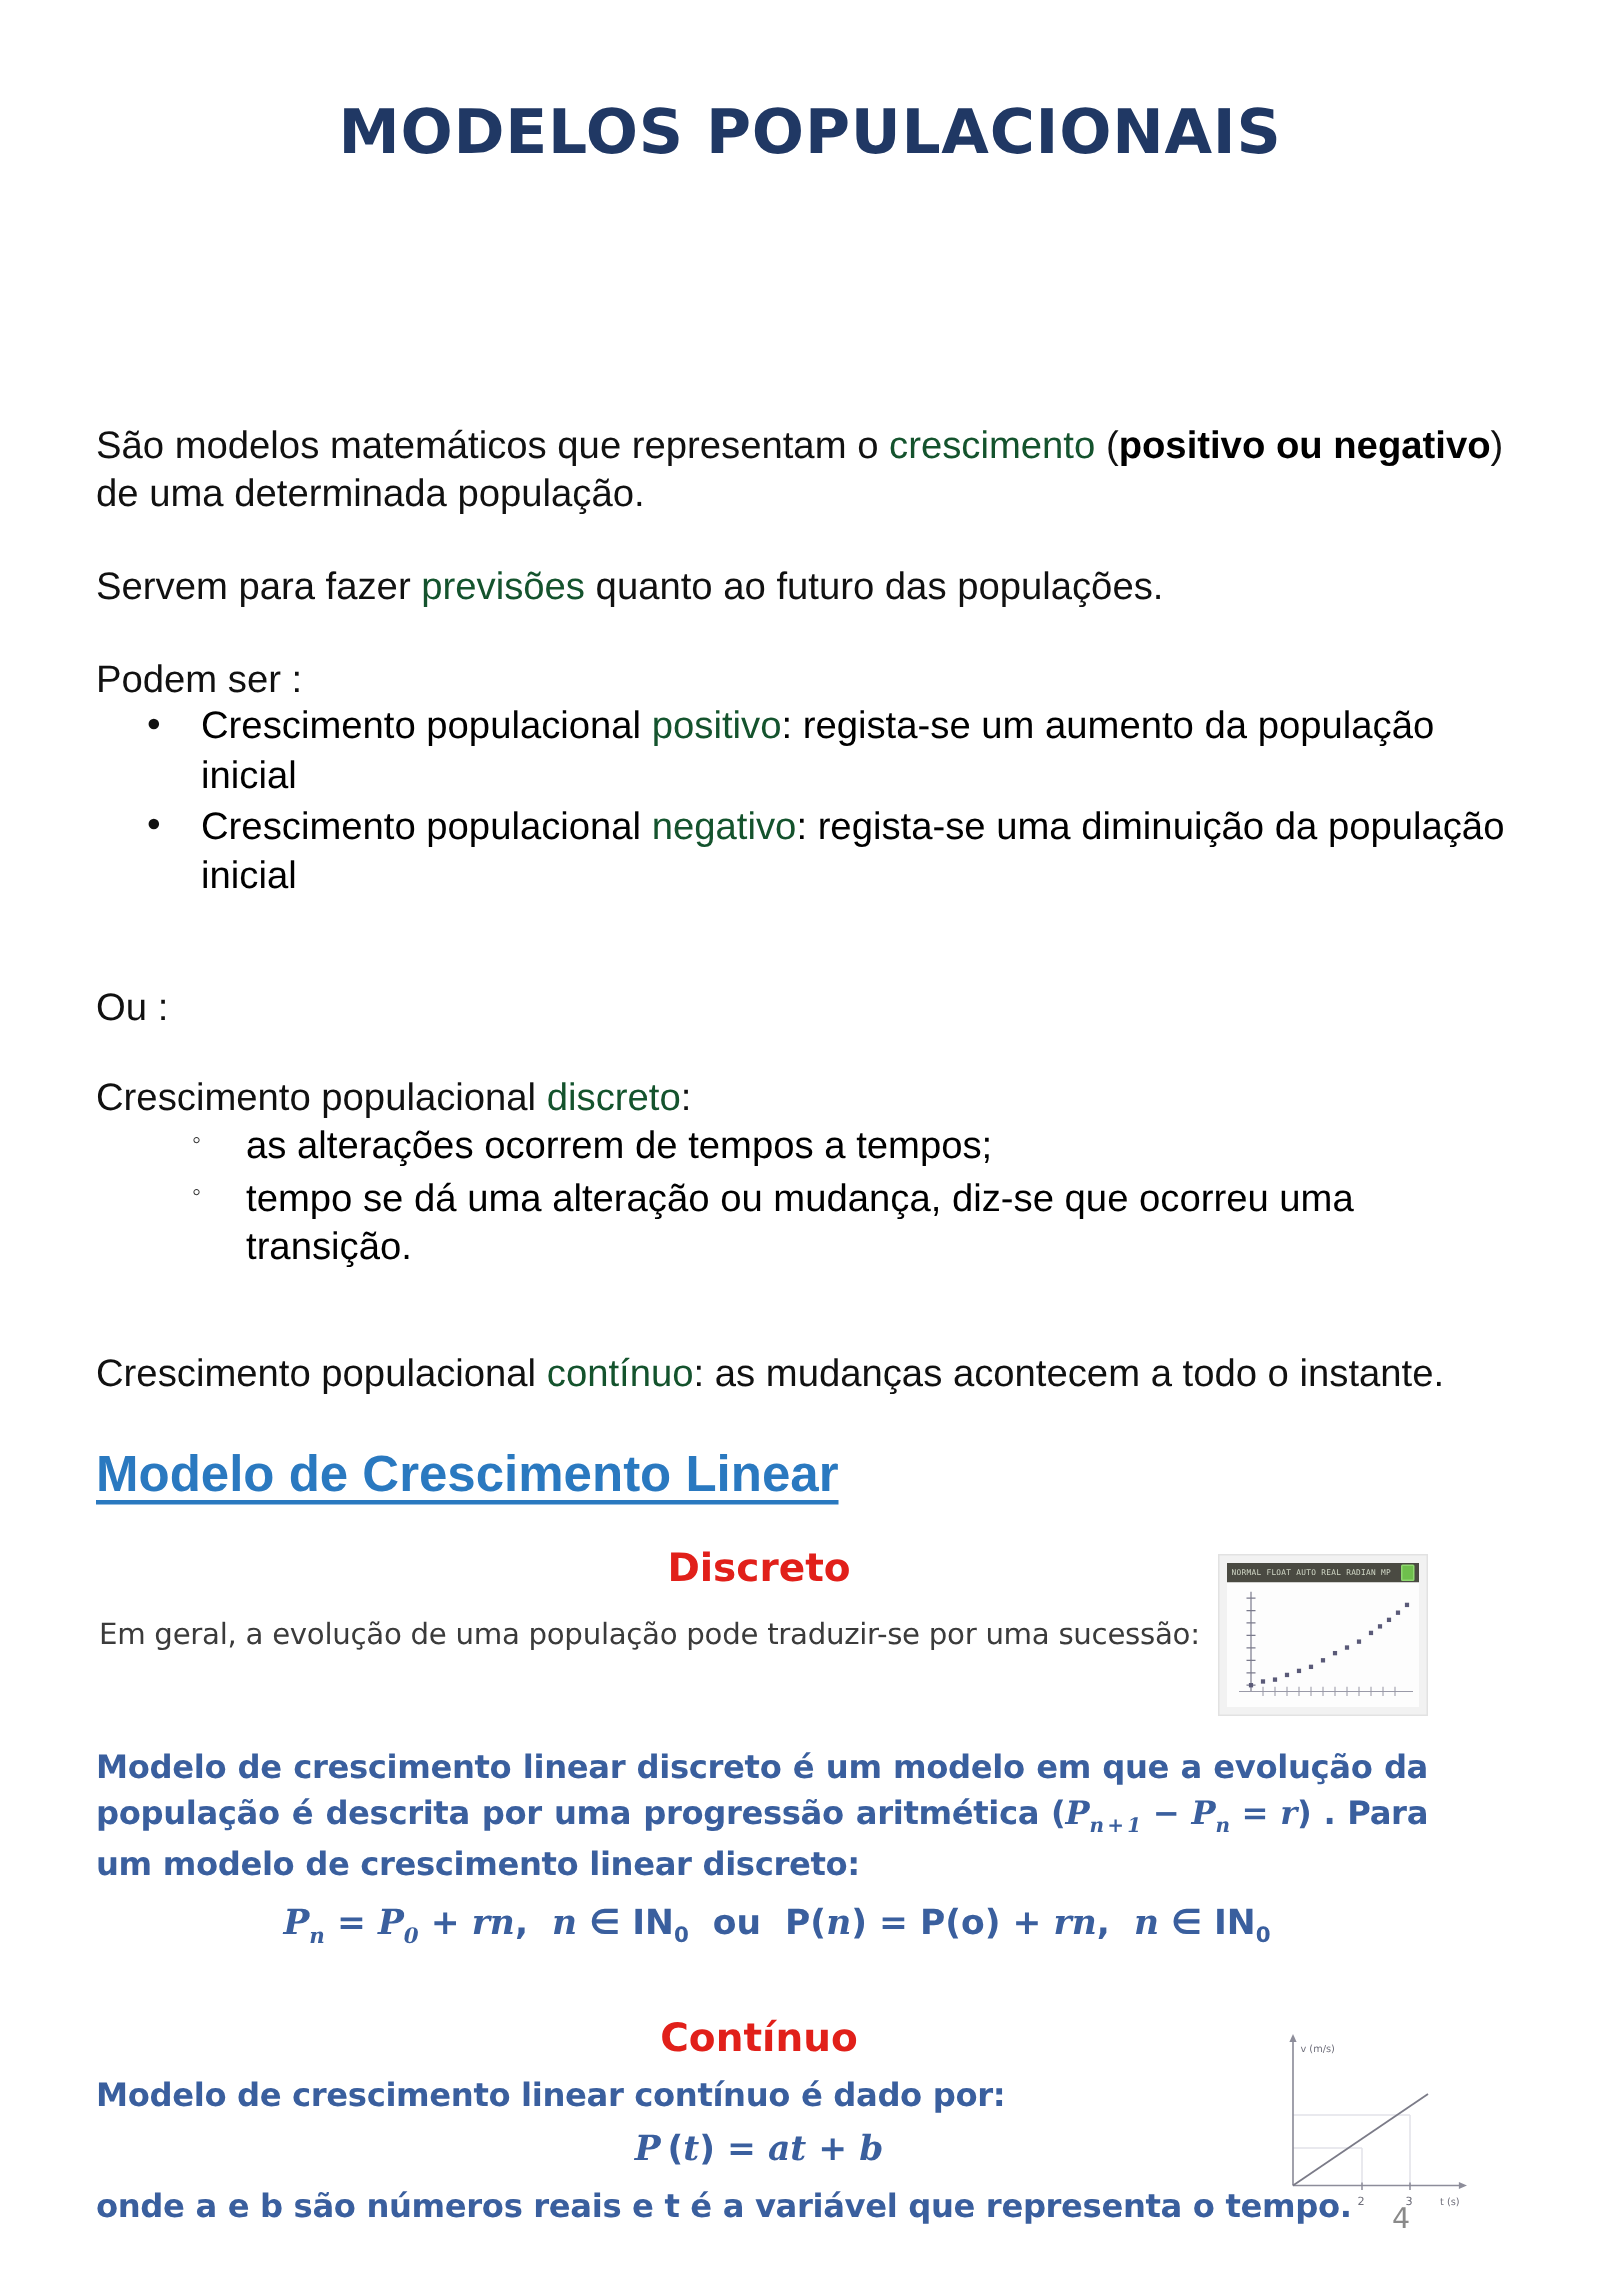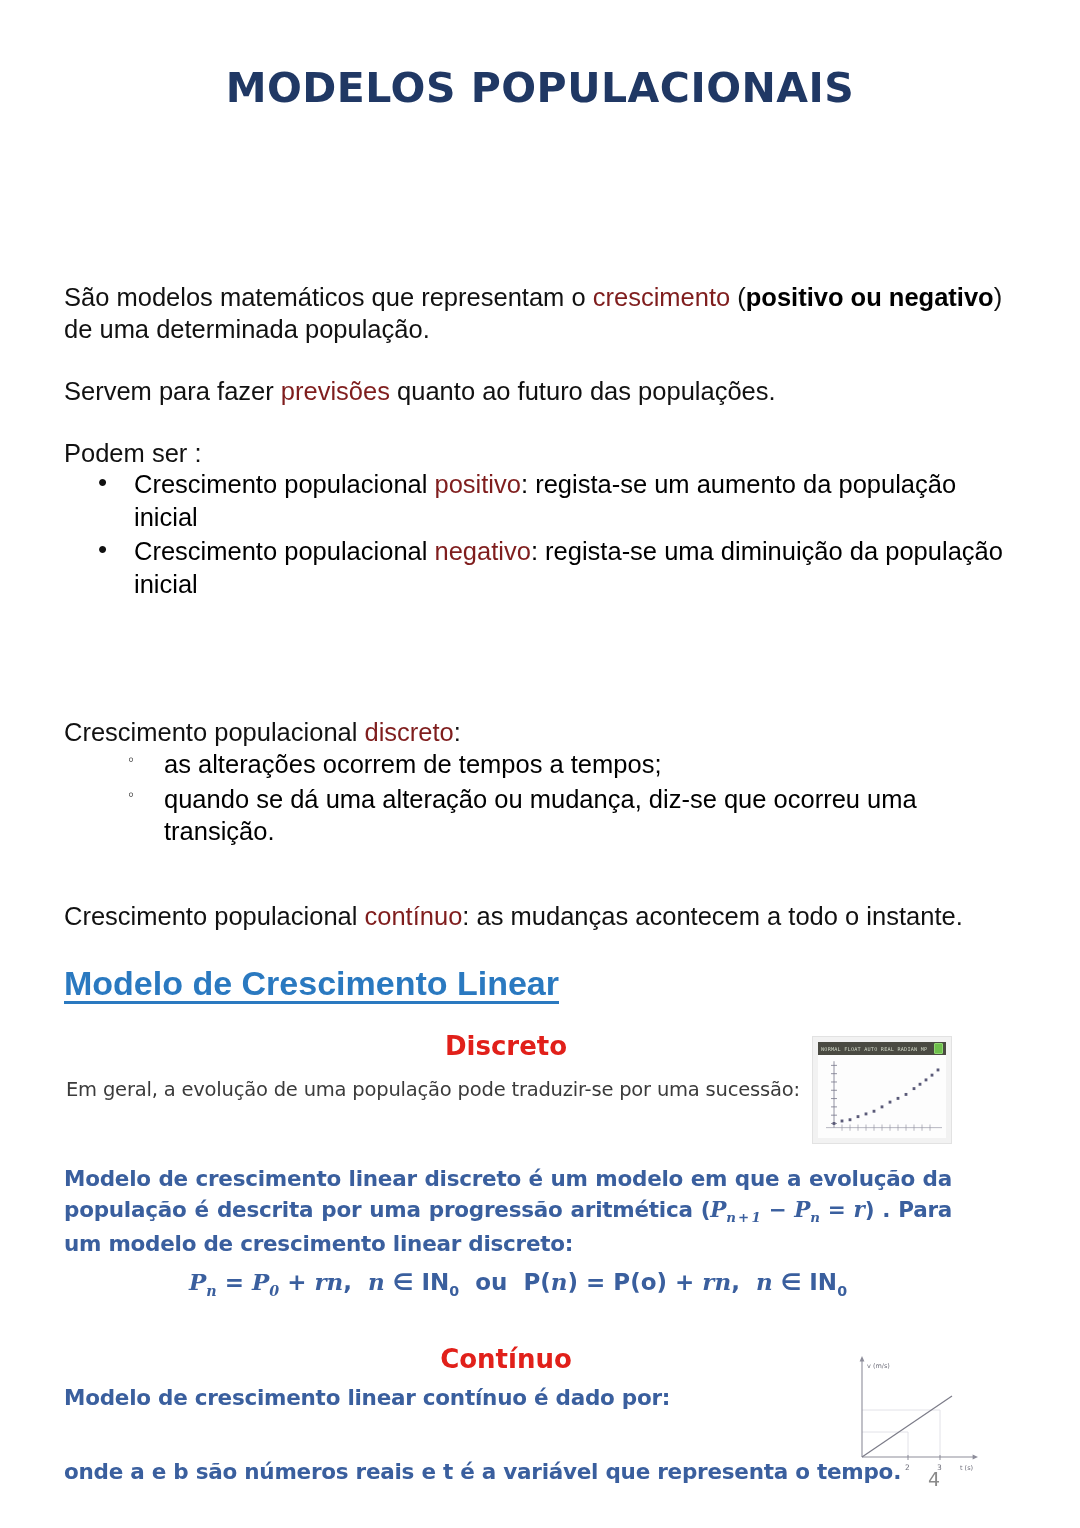--- a/index.html
+++ b/index.html
@@ -50,21 +50,21 @@
   #heading-1 { position: absolute; left: 64px; top: 183px; }
   #heading-2 { position: absolute; left: 64px; top: 963px; }
 
   
   .body-text {
     position: absolute;
     font-size: 25.5px;
     line-height: 1.28;
     color: #111111;
   }
-  .blue { color: #7f1d1d; }
+  .blue { color: #14532d; }
   .bold { font-weight: bold; color: #000; }
 
   #para-1 { left: 64px; top: 255px; width: 940px; }
   #para-2 { left: 64px; top: 349px; width: 940px; }
   #para-3 { left: 64px; top: 411px; width: 940px; }
   #para-ou { left: 64px; top: 630px; width: 940px; }
   #para-discreto { left: 64px; top: 690px; width: 940px; }
   #para-continuo { left: 64px; top: 874px; width: 940px; }
 
   
@@ -275,28 +275,29 @@
 
   <ul class="bullet-list" id="list-tipos">
     <li class="bullet-item">
       <span>Crescimento populacional </span><span class="blue">positivo</span><span>: regista-se um aumento da população inicial</span>
     </li>
     <li class="bullet-item">
       <span>Crescimento populacional </span><span class="blue">negativo</span><span>: regista-se uma diminuição da população inicial</span>
     </li>
   </ul>
 
+  <p class="body-text" id="para-ou">Ou :</p>
 
   <p class="body-text" id="para-discreto">
     <span>Crescimento populacional </span><span class="blue">discreto</span><span>:</span>
   </p>
 
   <ul class="bullet-list" id="list-discreto">
     <li class="sub-item">as alterações ocorrem de tempos a tempos;</li>
-    <li class="sub-item">quando se dá uma alteração ou mudança, diz-se que ocorreu uma transição.</li>
+    <li class="sub-item">tempo se dá uma alteração ou mudança, diz-se que ocorreu uma transição.</li>
   </ul>
 
   <p class="body-text" id="para-continuo">
     <span>Crescimento populacional </span><span class="blue">contínuo</span><span>: as mudanças acontecem a todo o instante.</span>
   </p>
 
   <h2 class="section-heading" id="heading-2">Modelo de Crescimento Linear</h2>
 
   <div class="red-label" id="label-discreto">Discreto</div>
 
@@ -324,20 +325,27 @@
     &nbsp;<span class="math-i">n</span>
     <span>∈ IN<span class="fsub">0</span></span>
   </div>
 
   <div class="red-label" id="label-continuo">Contínuo</div>
 
   <div class="blue-block" id="block-continuo-1">
     <span class="blue-normal">Modelo de crescimento linear contínuo</span><span> é dado por:</span>
   </div>
 
+  <div class="formula-line" id="formula-continuo">
+    <span class="math-i">P</span><span> (<span class="math-i">t</span>)</span>
+    <span>=</span>
+    <span class="math-i">at</span>
+    <span>+</span>
+    <span class="math-i">b</span>
+  </div>
 
   <div class="blue-block" id="block-continuo-2">onde  a  e  b  são números reais e  t  é a variável que representa o tempo.</div>
 
   <div class="calc-shot">
     <div class="calc-inner">
       <div class="calc-statusbar">
         <span>NORMAL FLOAT AUTO REAL RADIAN MP</span>
         <span class="battery"></span>
       </div>
       <div class="calc-plot">

